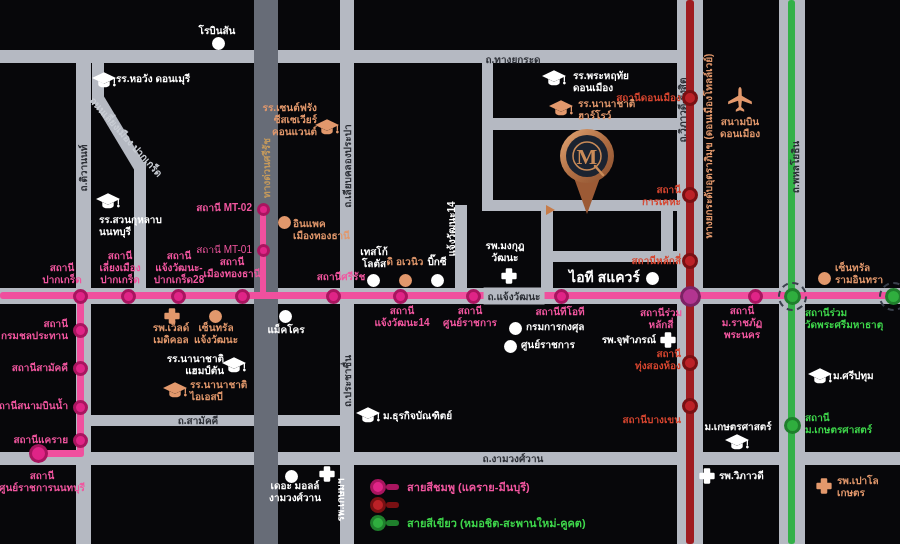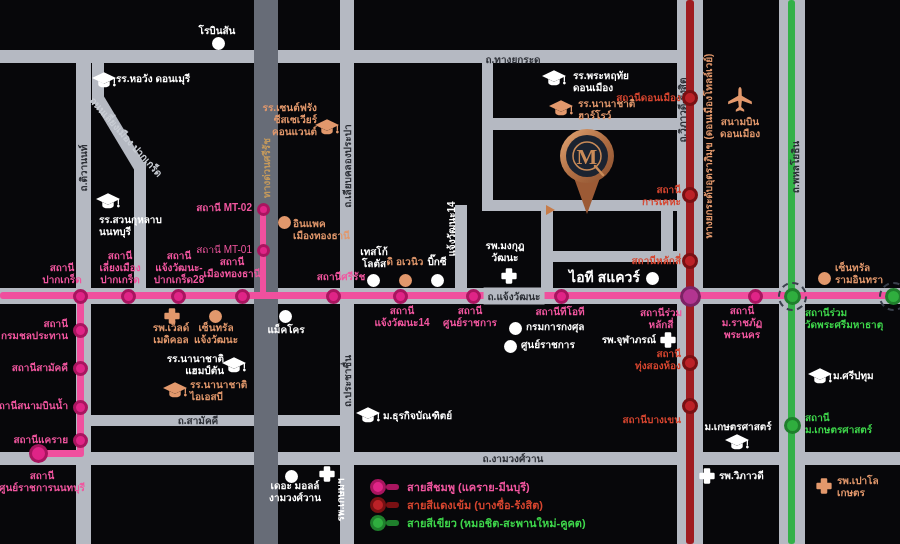--- a/index.html
+++ b/index.html
@@ -299,17 +299,16 @@
     <div style="position: absolute; left: 817.5px; top: 271.5px; width: 13px; height: 13px; z-index: 5;">
       <span style="display:block;width:13px;height:13px;border-radius:50%;background:#e2986c"></span>
     </div>
     <div style="position: absolute; z-index: 5; font-size: 10px; font-weight: 700; line-height: 1.2; white-space: pre-line; color: rgb(226, 152, 108); text-align: left; left: 835px; top: 274px; transform: translate(0px, -50%);">เซ็นทรัล
 รามอินทรา</div>
     <div style="position: absolute; left: 370px; top: 479px; width: 16px; height: 16px; background: rgb(224, 36, 135); border: 3px solid rgb(168, 21, 95); border-radius: 50%; box-sizing: border-box; z-index: 6;"></div>
     <div style="position: absolute; left: 386px; top: 484px; width: 13px; height: 6px; background: rgb(168, 21, 95); border-radius: 3px; z-index: 6;"></div>
     <div style="position: absolute; z-index: 6; font-size: 11px; font-weight: 700; white-space: nowrap; color: rgb(241, 86, 159); left: 407px; top: 487px; transform: translate(0px, -50%);">สายสีชมพู (แคราย-มีนบุรี)</div>
     <div style="position: absolute; left: 370px; top: 497px; width: 16px; height: 16px; background: rgb(188, 33, 39); border: 3px solid rgb(121, 16, 19); border-radius: 50%; box-sizing: border-box; z-index: 6;"></div>
     <div style="position: absolute; left: 386px; top: 502px; width: 13px; height: 6px; background: rgb(121, 16, 19); border-radius: 3px; z-index: 6;"></div>
-    <div style="position: absolute; z-index: 6; font-size: 11px; font-weight: 700; white-space: nowrap; color: rgb(214, 69, 47); left: 407px; top: 505px; transform: translate(0px, -50%);">สายสีแดงเข้ม (บางซื่อ-รังสิต)</div>
     <div style="position: absolute; left: 370px; top: 515px; width: 16px; height: 16px; background: rgb(47, 174, 62); border: 3px solid rgb(31, 127, 44); border-radius: 50%; box-sizing: border-box; z-index: 6;"></div>
     <div style="position: absolute; left: 386px; top: 520px; width: 13px; height: 6px; background: rgb(31, 127, 44); border-radius: 3px; z-index: 6;"></div>
     <div style="position: absolute; z-index: 6; font-size: 11px; font-weight: 700; white-space: nowrap; color: rgb(62, 214, 75); left: 407px; top: 523px; transform: translate(0px, -50%);">สายสีเขียว (หมอชิต-สะพานใหม่-คูคต)</div>
   </div>
 
 </body></html>

